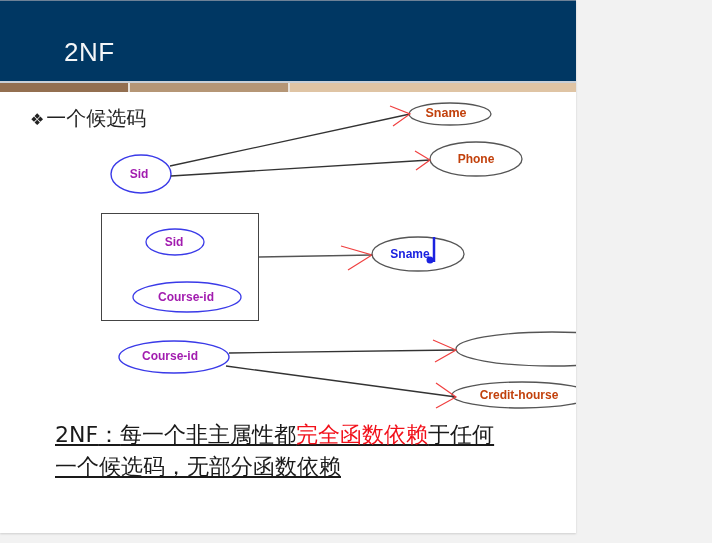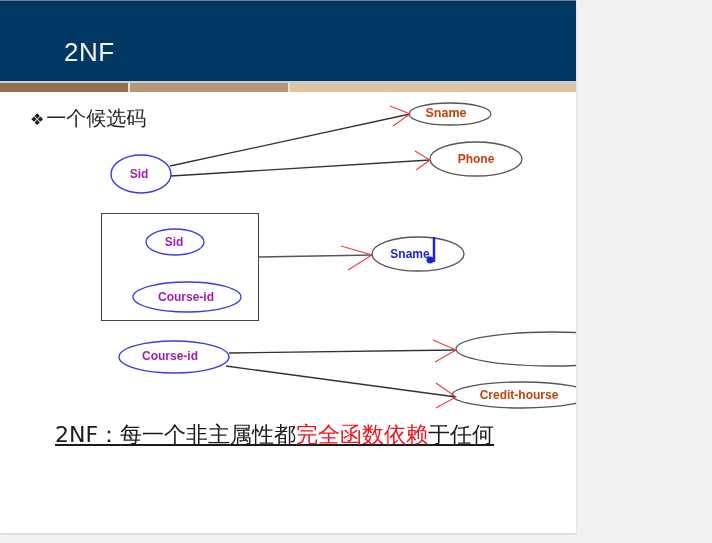--- a/index.html
+++ b/index.html
@@ -129,14 +129,15 @@
   <span class="node-label black" style="left:446px;top:113px;font-size:12.5px">Sname</span>
   <span class="node-label black" style="left:476px;top:159px">Phone</span>
   <span class="node-label red" style="left:174px;top:242px">Sid</span>
   <span class="node-label red" style="left:186px;top:297px">Course-id</span>
   <span class="node-label blue" style="left:410px;top:254px">Sname</span>
   <span class="node-label red" style="left:170px;top:356px">Course-id</span>
   <span class="node-label black" style="left:519px;top:395px">Credit-hourse</span>
 
   <div class="def">
     <span class="line"><span class="latin">2NF</span><span>：</span><span>每一个非主属性都</span><span class="hl">完全函数依赖</span><span>于任何</span></span>
+    <span class="line">一个候选码，无部分函数依赖</span>
   </div>
 </div>
 
 </body></html>

